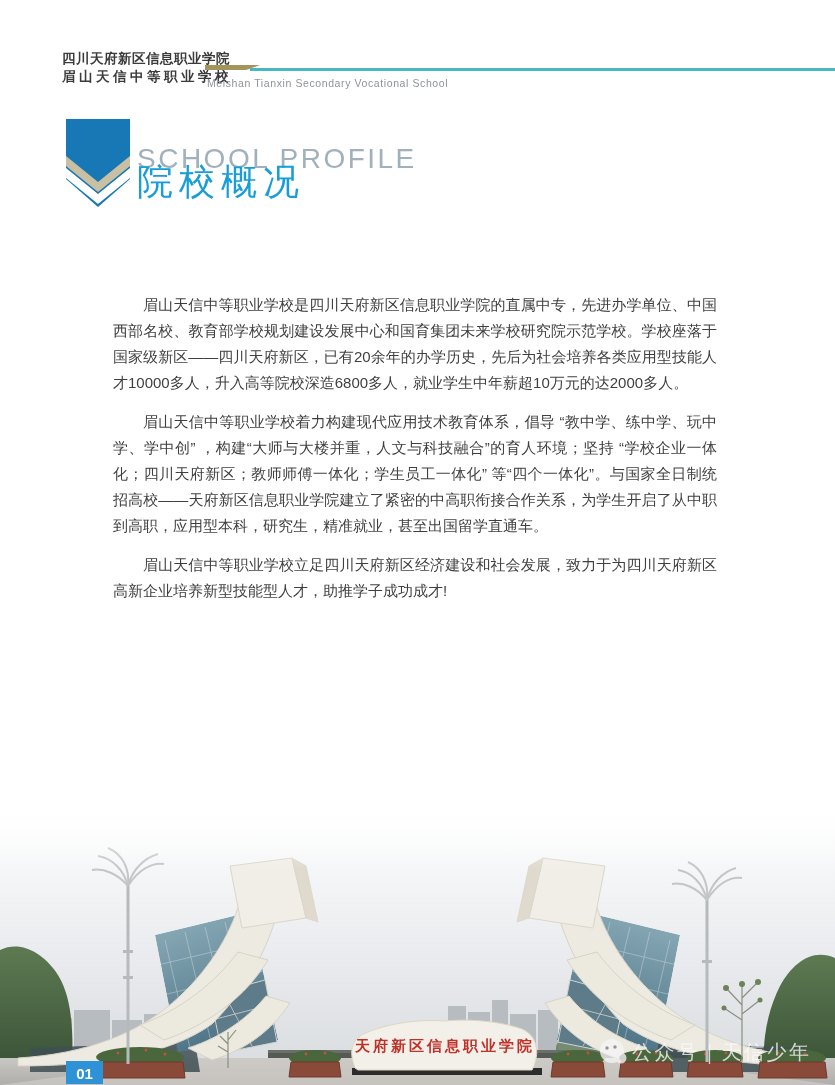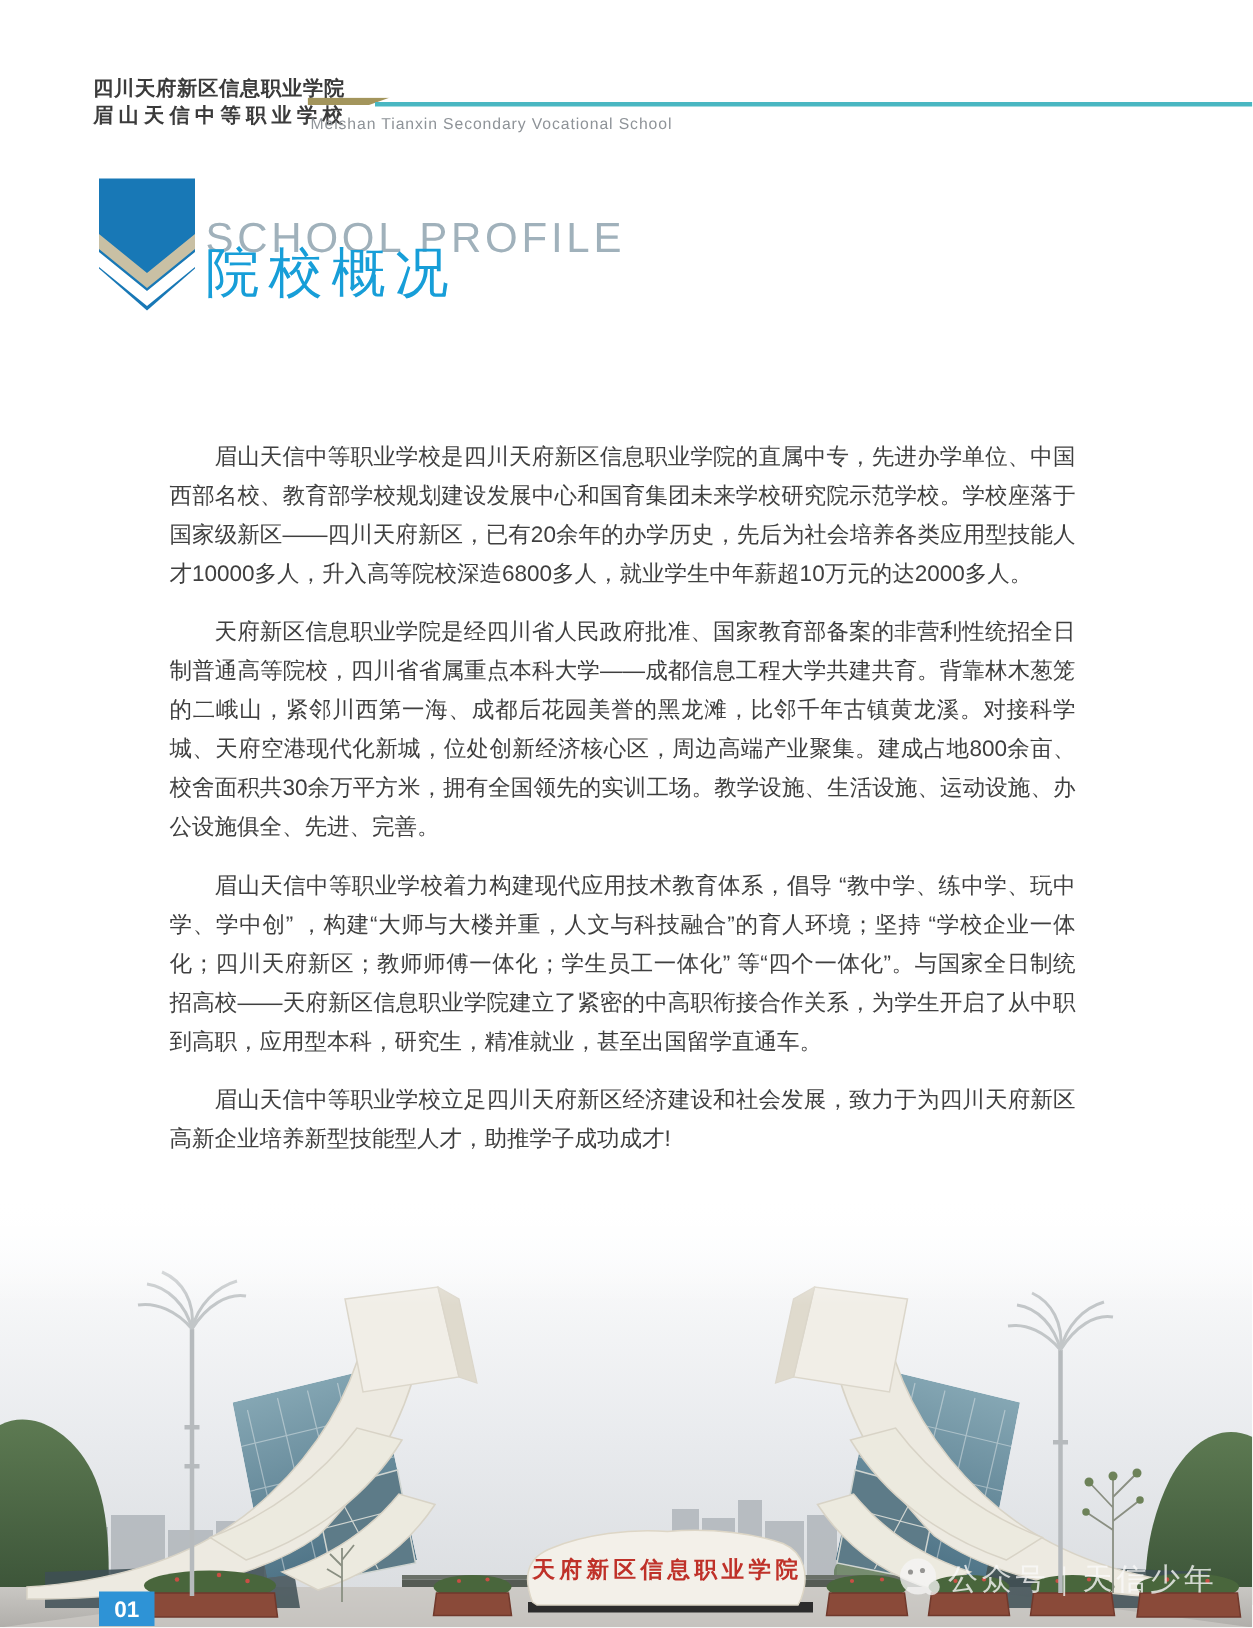--- a/index.html
+++ b/index.html
@@ -56,21 +56,20 @@
         <path d="M4,40 L36,66 L68,40 L68,50 L36,76 L4,50 Z" fill="#c9c0a4"></path>
         <path d="M4,52 L36,78 L68,52 L68,62 L36,88 L4,62 Z" fill="#ffffff"></path>
       </g>
     </svg>
   </div>
   <div class="title-en">SCHOOL PROFILE</div>
   <div class="title-cn">院校概况</div>
 
   <div class="body-text">
     <p>眉山天信中等职业学校是四川天府新区信息职业学院的直属中专，先进办学单位、中国西部名校、教育部学校规划建设发展中心和国育集团未来学校研究院示范学校。学校座落于国家级新区——四川天府新区，已有20余年的办学历史，先后为社会培养各类应用型技能人才10000多人，升入高等院校深造6800多人，就业学生中年薪超10万元的达2000多人。</p>
-    <p>天府新区信息职业学院是经四川省人民政府批准、国家教育部备案的非营利性统招全日制普通高等院校，四川省省属重点本科大学——成都信息工程大学共建共育。背靠林木葱笼的二峨山，紧邻川西第一海、成都后花园美誉的黑龙滩，比邻千年古镇黄龙溪。对接科学城、天府空港现代化新城，位处创新经济核心区，周边高端产业聚集。建成占地800余亩、校舍面积共30余万平方米，拥有全国领先的实训工场。教学设施、生活设施、运动设施、办公设施俱全、先进、完善。</p>
     <p>眉山天信中等职业学校着力构建现代应用技术教育体系，倡导 “教中学、练中学、玩中学、学中创” ，构建“大师与大楼并重，人文与科技融合”的育人环境；坚持 “学校企业一体化；四川天府新区；教师师傅一体化；学生员工一体化” 等“四个一体化”。与国家全日制统招高校——天府新区信息职业学院建立了紧密的中高职衔接合作关系，为学生开启了从中职到高职，应用型本科，研究生，精准就业，甚至出国留学直通车。</p>
     <p>眉山天信中等职业学校立足四川天府新区经济建设和社会发展，致力于为四川天府新区高新企业培养新型技能型人才，助推学子成功成才!</p>
   </div>
 
   <div class="photo">
     <svg width="835" height="285" viewBox="0 0 835 285">
       <defs>
         <linearGradient id="sky" x1="0" y1="0" x2="0" y2="1">
           <stop offset="0" stop-color="#ffffff"></stop>
           <stop offset="0.55" stop-color="#e9ebee"></stop>

